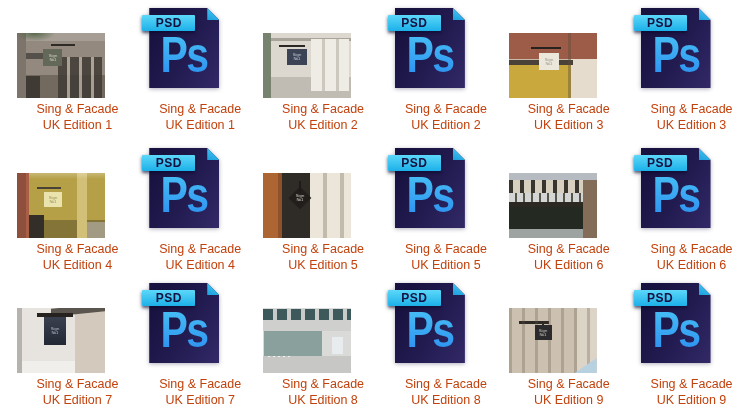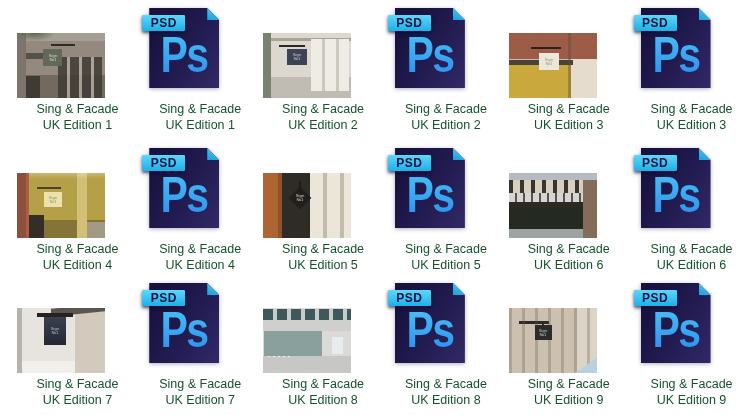--- a/index.html
+++ b/index.html
@@ -1,27 +1,27 @@
 <!DOCTYPE html>
 <html><head>
 <meta charset="utf-8">
 <style>
   html,body{margin:0;padding:0;width:737px;height:415px;background:#ffffff;overflow:hidden;
     font-family:"Liberation Sans","DejaVu Sans",sans-serif;}
   .grid{display:grid;grid-template-columns:repeat(6,122.83px);grid-template-rows:140px 140px 135px;width:737px;}
   .cell{display:flex;flex-direction:column;align-items:center;justify-content:flex-end;overflow:visible;}
-  .label{height:35px;padding-bottom:3px;text-align:center;font-size:12.5px;line-height:15.5px;color:#14532d;white-space:nowrap;margin-left:32px;}
+  .label{height:35px;padding-bottom:3px;text-align:center;font-size:12.5px;line-height:15.5px;color:#c2410c;white-space:nowrap;margin-left:32px;}
 
   
   .psd{position:relative;width:70px;height:80px;margin-bottom:14px;filter:drop-shadow(0 1px 2px rgba(20,20,60,.35));}
   .psd-body{position:absolute;inset:0;background:linear-gradient(120deg,#181240 15%,#221b50 55%,#322967 100%);
     clip-path:polygon(0 0,calc(100% - 12px) 0,100% 12px,100% 100%,0 100%);}
   .psd-fold{position:absolute;top:0;right:0;width:12px;height:12px;
     background:linear-gradient(200deg,#49ccf6,#1da0dc);clip-path:polygon(0 0,100% 100%,0 100%);}
-  .psd-banner{position:absolute;left:-7px;top:7px;width:43px;height:16px;border-radius:1px;
+  .psd-banner{position:absolute;left:-7px;top:7px;width:53px;height:16px;border-radius:1px;
     background:linear-gradient(180deg,#5cd8fa,#1cb0e8);color:#141040;font-weight:bold;font-size:12px;
     display:flex;align-items:center;justify-content:center;letter-spacing:.5px;
     box-shadow:0 2px 3px rgba(8,6,40,.5);}
   .psd-ps{position:absolute;left:0;right:0;top:22px;text-align:center;font-weight:bold;font-size:50px;line-height:1;
     letter-spacing:-2px;transform:scaleX(.82);
     background:linear-gradient(180deg,#49c3f5,#2b8df0);-webkit-background-clip:text;background-clip:text;color:transparent;}
 
   
   .thumb{position:relative;width:88px;height:65px;margin-bottom:4px;overflow:hidden;}
   .thumb::before,.thumb::after{content:"";position:absolute;}

